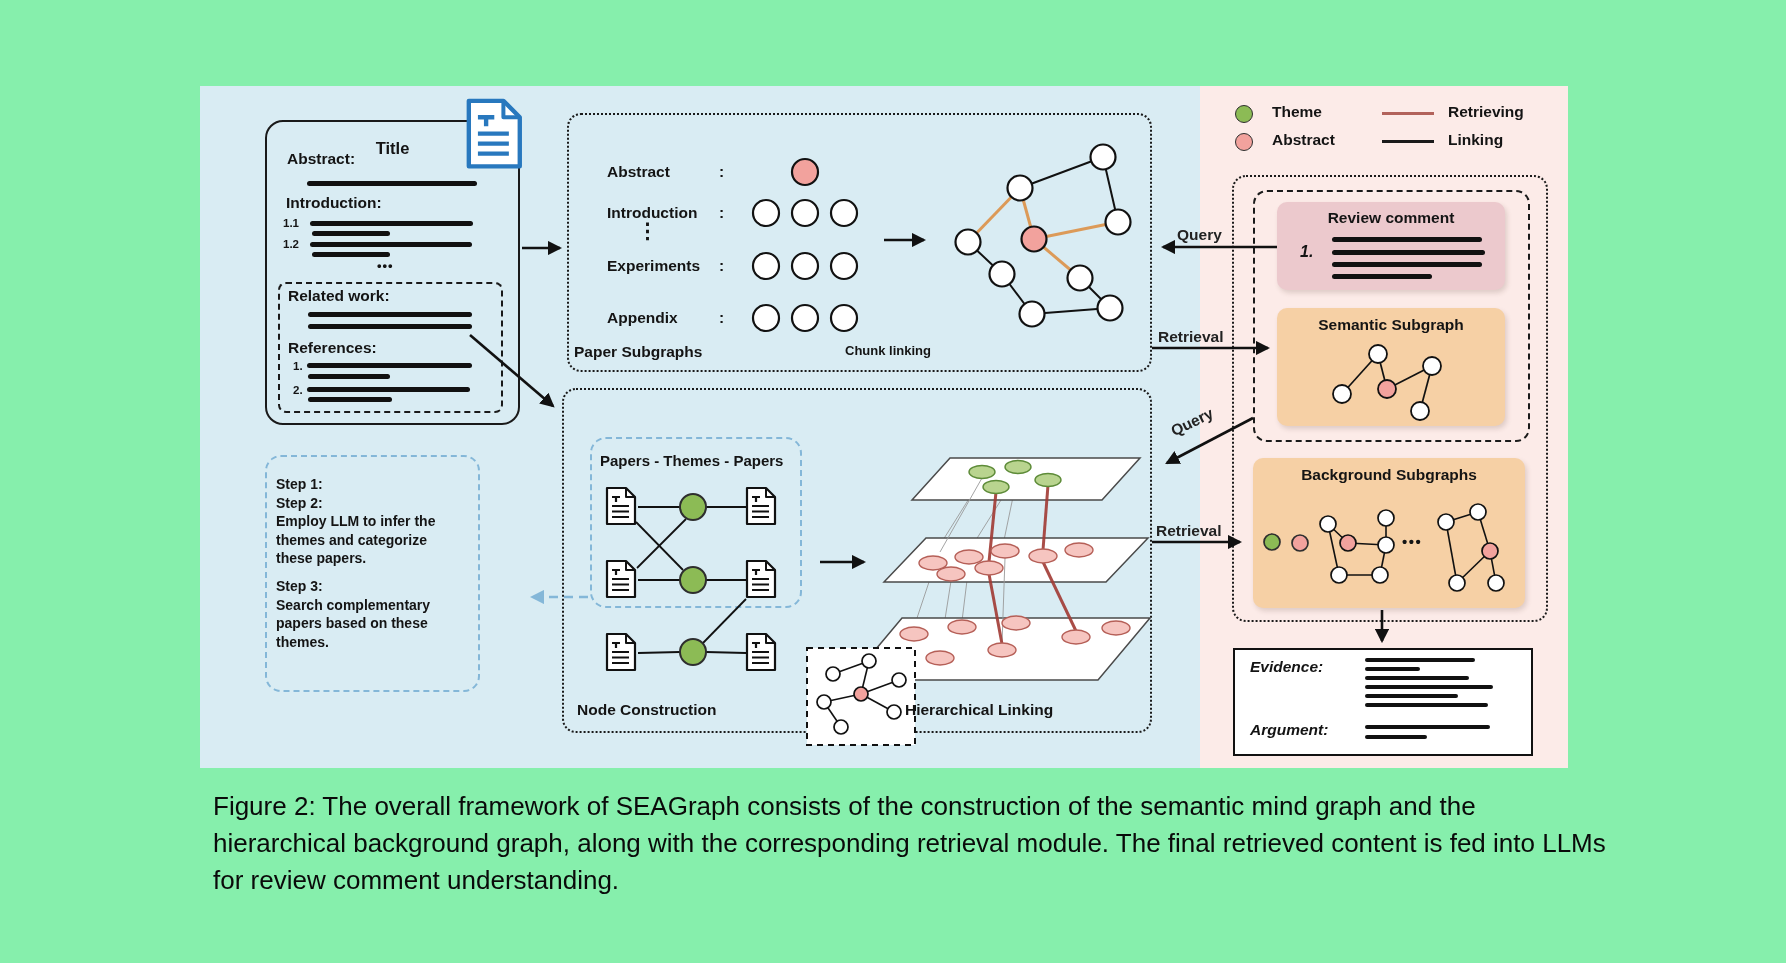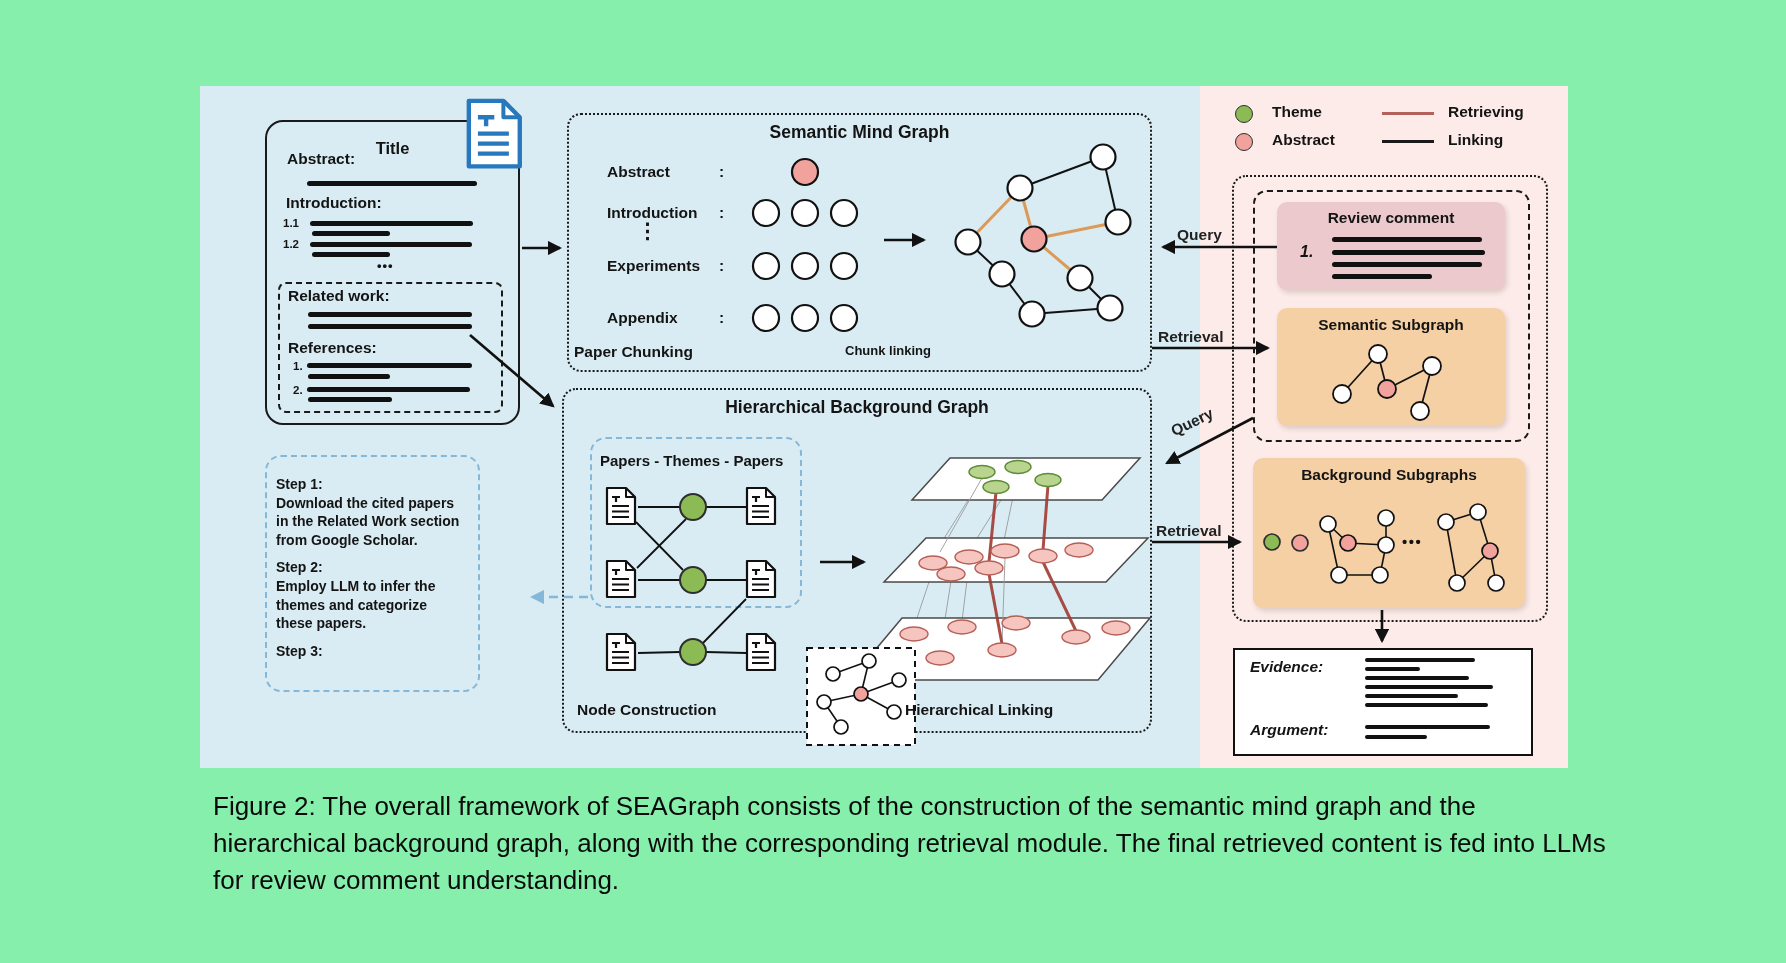--- a/index.html
+++ b/index.html
@@ -289,48 +289,46 @@
   <i class="bar txt" style="left:308px;top:312px;width:164px;"></i>
   <i class="bar txt" style="left:308px;top:324px;width:164px;"></i>
   <div class="t txt" style="left:288px;top:339px;font-size:15.5px;">References:</div>
   <div class="t txt" style="left:293px;top:360px;font-size:11.5px;">1.</div>
   <i class="bar txt" style="left:307px;top:363px;width:165px;"></i>
   <i class="bar txt" style="left:308px;top:374px;width:82px;"></i>
   <div class="t txt" style="left:293px;top:384px;font-size:11.5px;">2.</div>
   <i class="bar txt" style="left:307px;top:387px;width:163px;"></i>
   <i class="bar txt" style="left:308px;top:397px;width:84px;"></i>
 
-  <div class="t tc txt" style="left:567px;top:122px;width:585px;font-size:17.5px;">Semantic Mind Graph</div>
   <div class="t txt" style="left:607px;top:163px;font-size:15.5px;">Abstract</div>
   <div class="t txt" style="left:719px;top:163px;font-size:15.5px;">:</div>
   <div class="t txt" style="left:607px;top:204px;font-size:15.5px;">Introduction</div>
   <div class="t txt" style="left:719px;top:204px;font-size:15.5px;">:</div>
   <div class="t txt" style="left:637px;top:219px;font-size:21px;">⋮</div>
   <div class="t txt" style="left:607px;top:257px;font-size:15.5px;">Experiments</div>
   <div class="t txt" style="left:719px;top:257px;font-size:15.5px;">:</div>
   <div class="t txt" style="left:607px;top:309px;font-size:15.5px;">Appendix</div>
   <div class="t txt" style="left:719px;top:309px;font-size:15.5px;">:</div>
-  <div class="t txt" style="left:574px;top:343px;font-size:15.5px;">Paper Chunking</div>
+  <div class="t txt" style="left:574px;top:343px;font-size:15.5px;">Paper Subgraphs</div>
   <div class="t txt" style="left:845px;top:343px;font-size:13px;">Chunk linking</div>
 
-  <div class="t tc txt" style="left:562px;top:397px;width:590px;font-size:17.5px;">Hierarchical Background Graph</div>
   <div class="t txt" style="left:600px;top:452px;font-size:15px;">Papers - Themes - Papers</div>
   <div class="t txt" style="left:577px;top:701px;font-size:15.5px;">Node Construction</div>
   <div class="t txt" style="left:905px;top:701px;font-size:15.5px;">Hierarchical Linking</div>
 
   <div class="abs txt" style="left:276px;top:463px;width:202px;font-weight:700;font-size:14px;line-height:18.6px;color:#141414;margin-top:12px;">
     <div>Step 1:</div>
-    <div class="pre" style="margin-bottom:9px;">Download the cited papers
-in the Related Work section
-from Google Scholar.</div>
     <div>Step 2:</div>
     <div class="pre" style="margin-bottom:9px;">Employ LLM to infer the
 themes and categorize
 these papers.</div>
     <div>Step 3:</div>
+    <div class="pre">Search complementary
+papers based on these
+themes.</div>
   </div>
 
   <div class="t txt" style="left:1177px;top:226px;font-size:15.5px;color:#222;">Query</div>
   <div class="t txt" style="left:1158px;top:328px;font-size:15.5px;color:#222;">Retrieval</div>
   <div class="t txt" style="left:1168px;top:424px;font-size:15.5px;color:#222;transform:rotate(-26deg);transform-origin:left top;">Query</div>
   <div class="t txt" style="left:1156px;top:522px;font-size:15.5px;color:#222;">Retrieval</div>
 
   <div class="t tc txt" style="left:1277px;top:209px;width:228px;font-size:15.5px;">Review comment</div>
   <div class="t it txt" style="left:1300px;top:243px;font-size:16px;">1.</div>
   <i class="bar txt" style="left:1332px;top:237px;width:150px;"></i>

